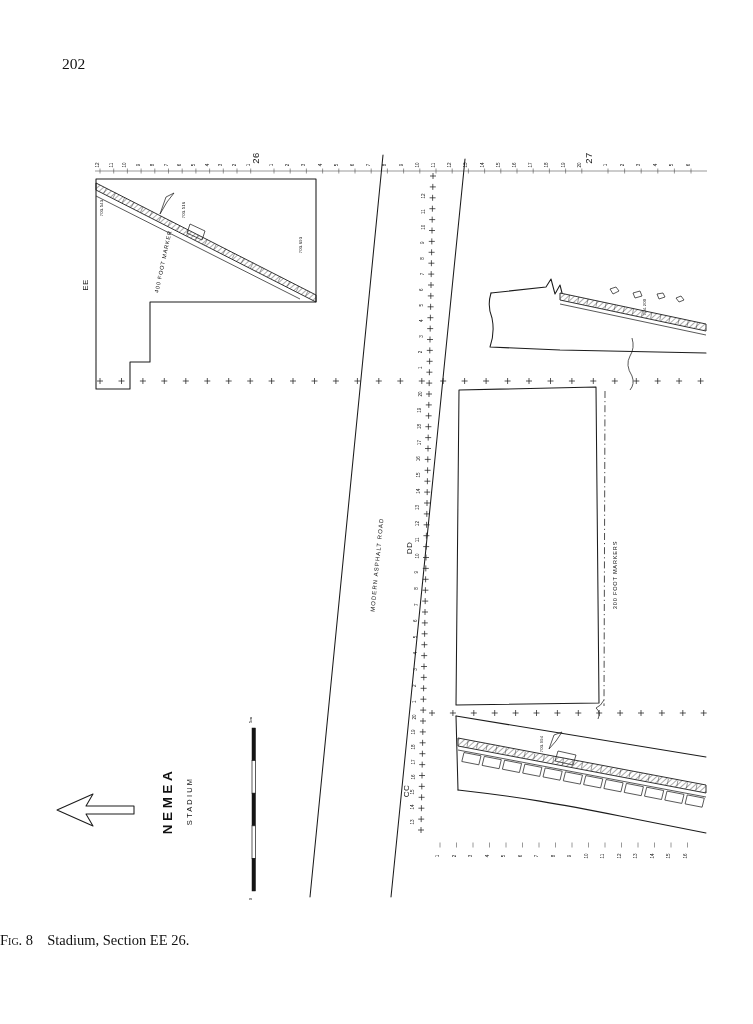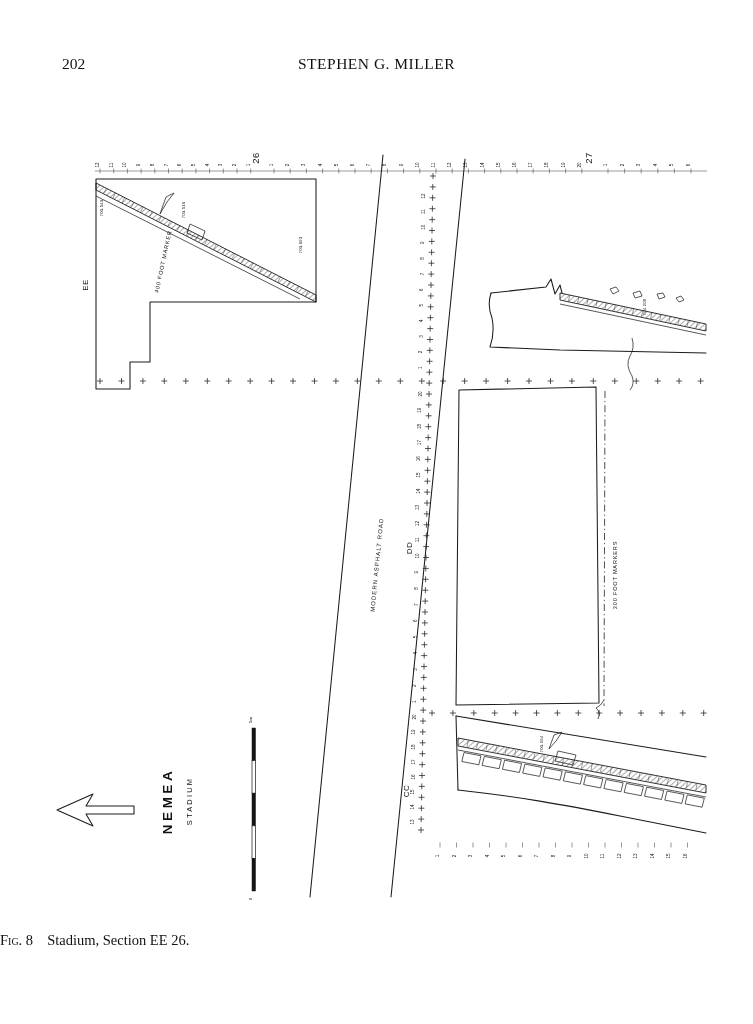--- a/index.html
+++ b/index.html
@@ -28,21 +28,20 @@
   .stadium{font-size:7.5px;letter-spacing:2.2px}
   .segB{fill:#141414;stroke:#141414;stroke-width:.5}
   .segW{fill:#fff;stroke:#141414;stroke-width:.7}
 </style>
 </head>
 <body>
 
 <div class="page">
 
   <span class="page-num">202</span>
-  <span class="running-head">STEPHEN G. MILLER</span>
 
   <svg id="plan-svg" class="plan" width="753" height="1024" viewBox="0 0 753 1024">
     <defs>
       <pattern id="hatch" patternUnits="userSpaceOnUse" width="4" height="4" patternTransform="rotate(48)">
         <line x1="0" y1="0" x2="0" y2="4" stroke="#2a2a2a" stroke-width="0.8"></line>
       </pattern>
     </defs>
 
     <line class="hair" x1="95" y1="171" x2="707" y2="171"></line>
 

